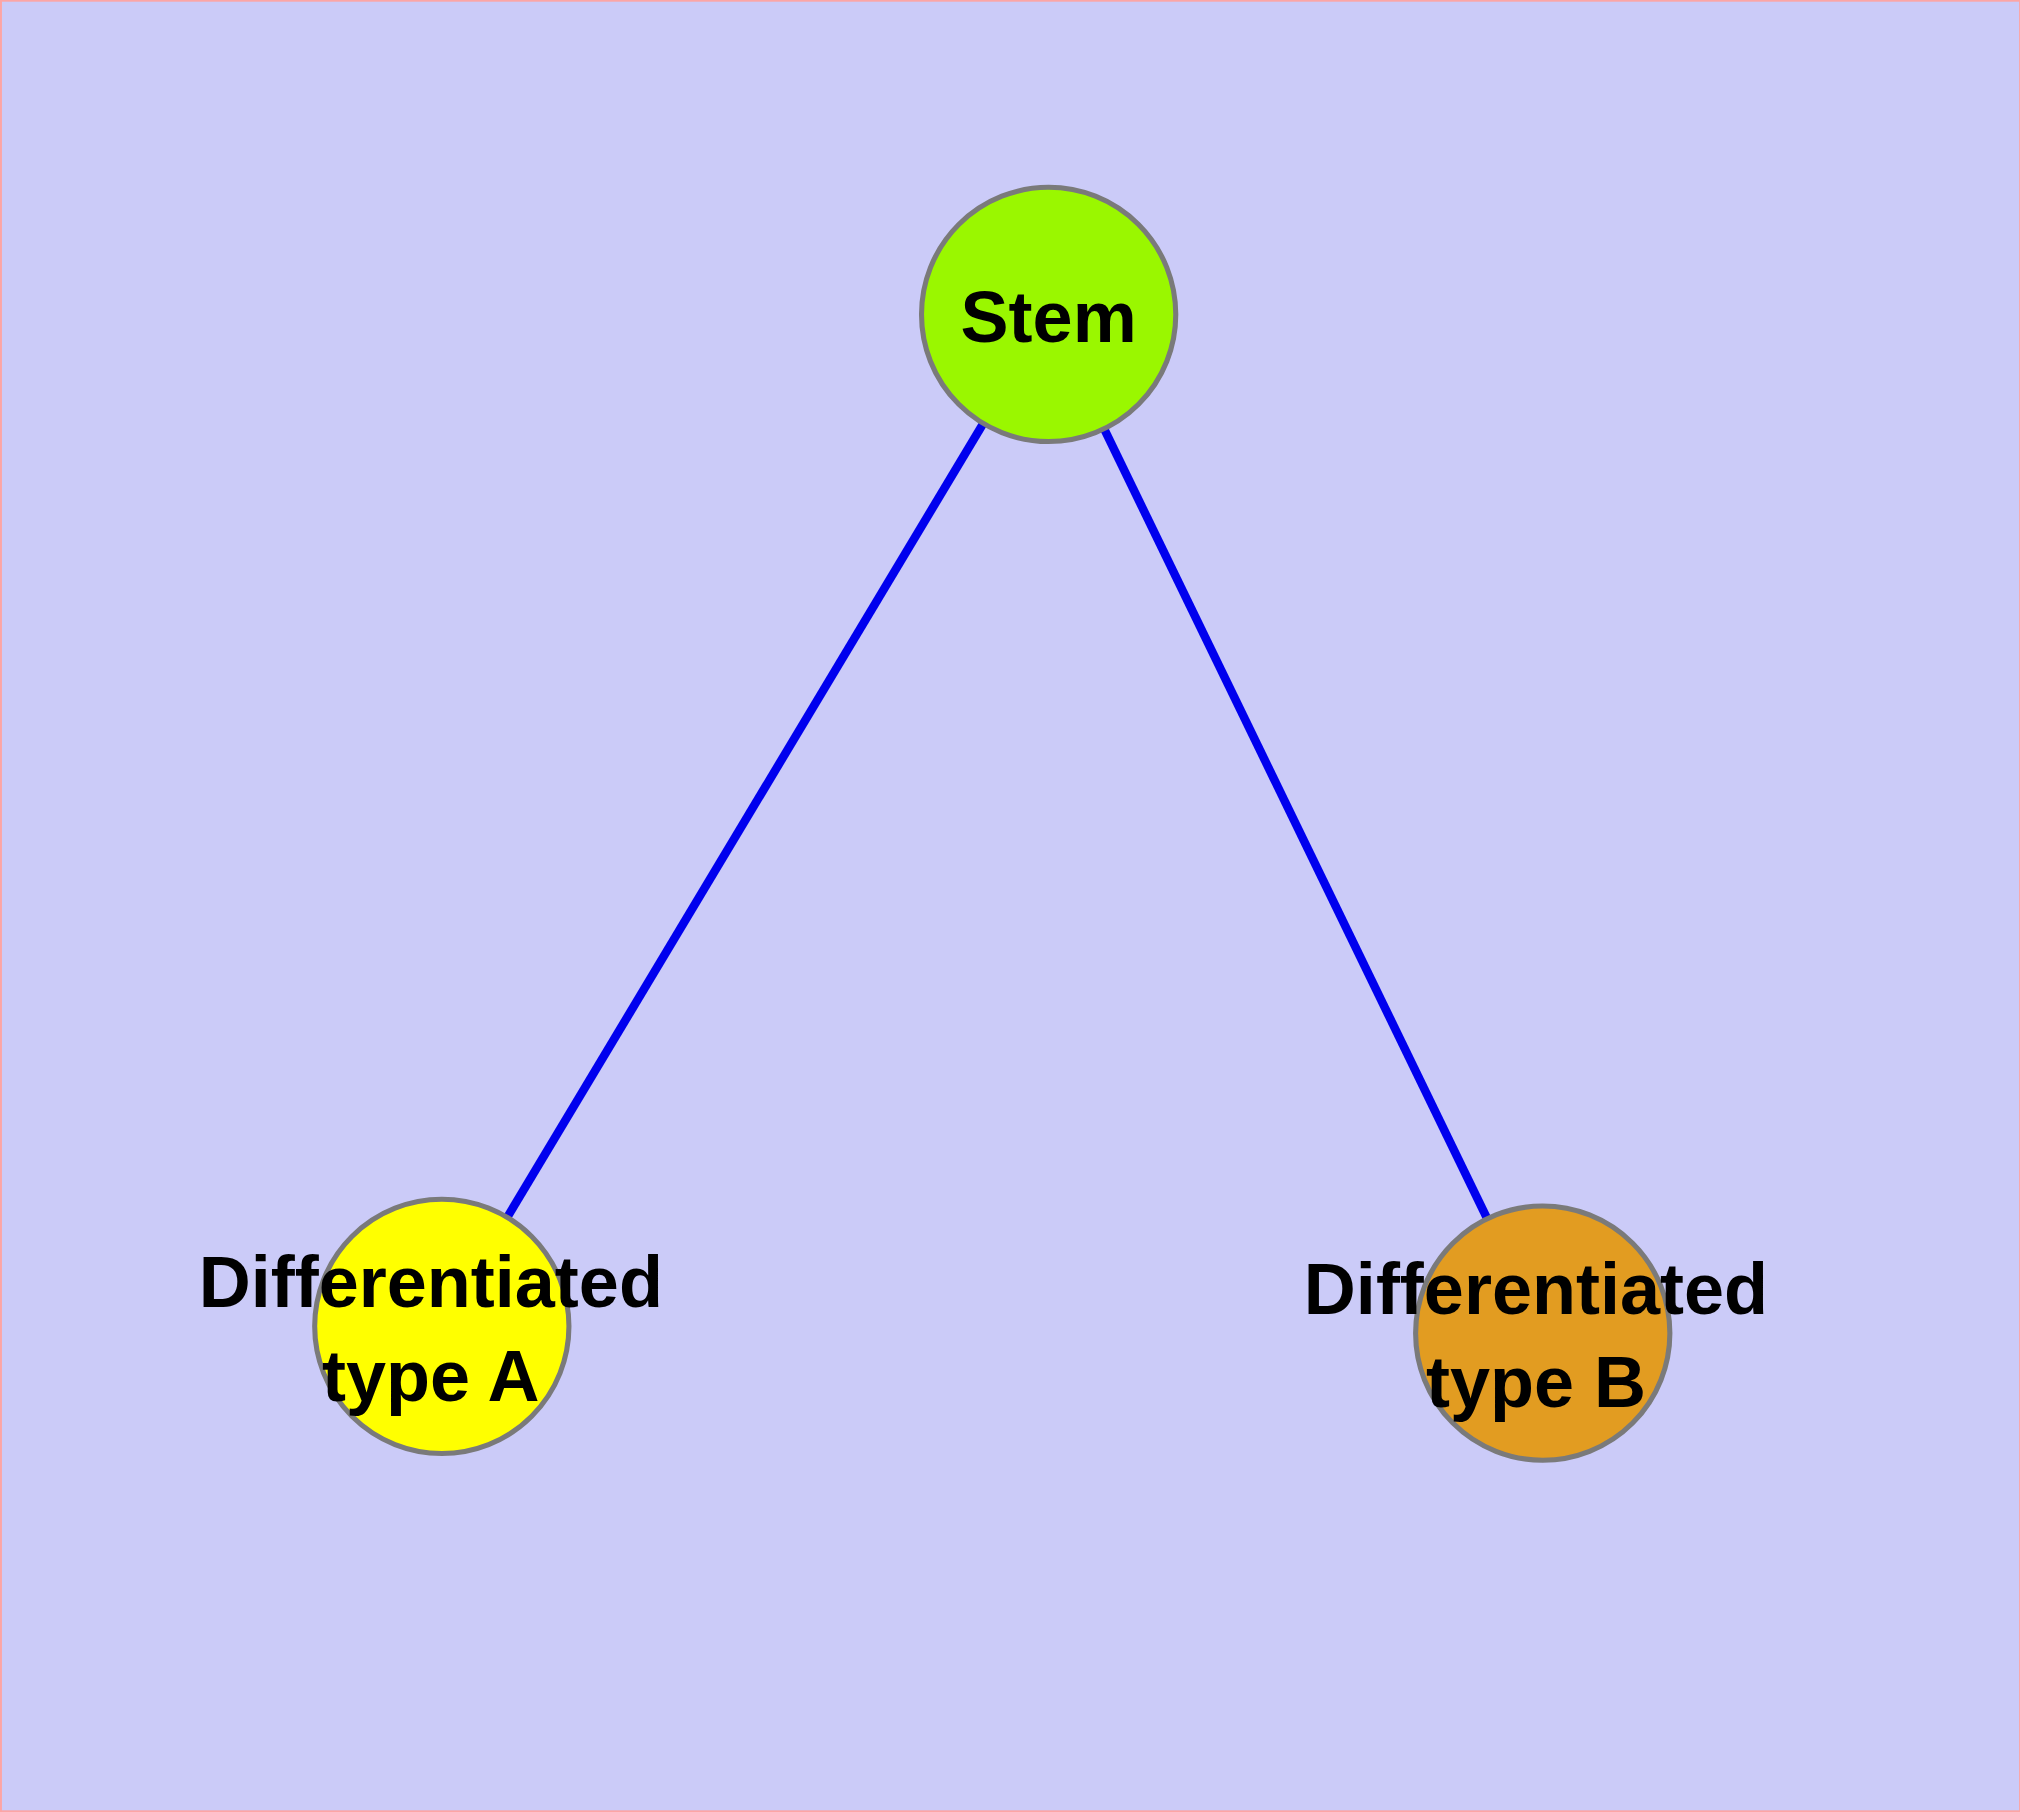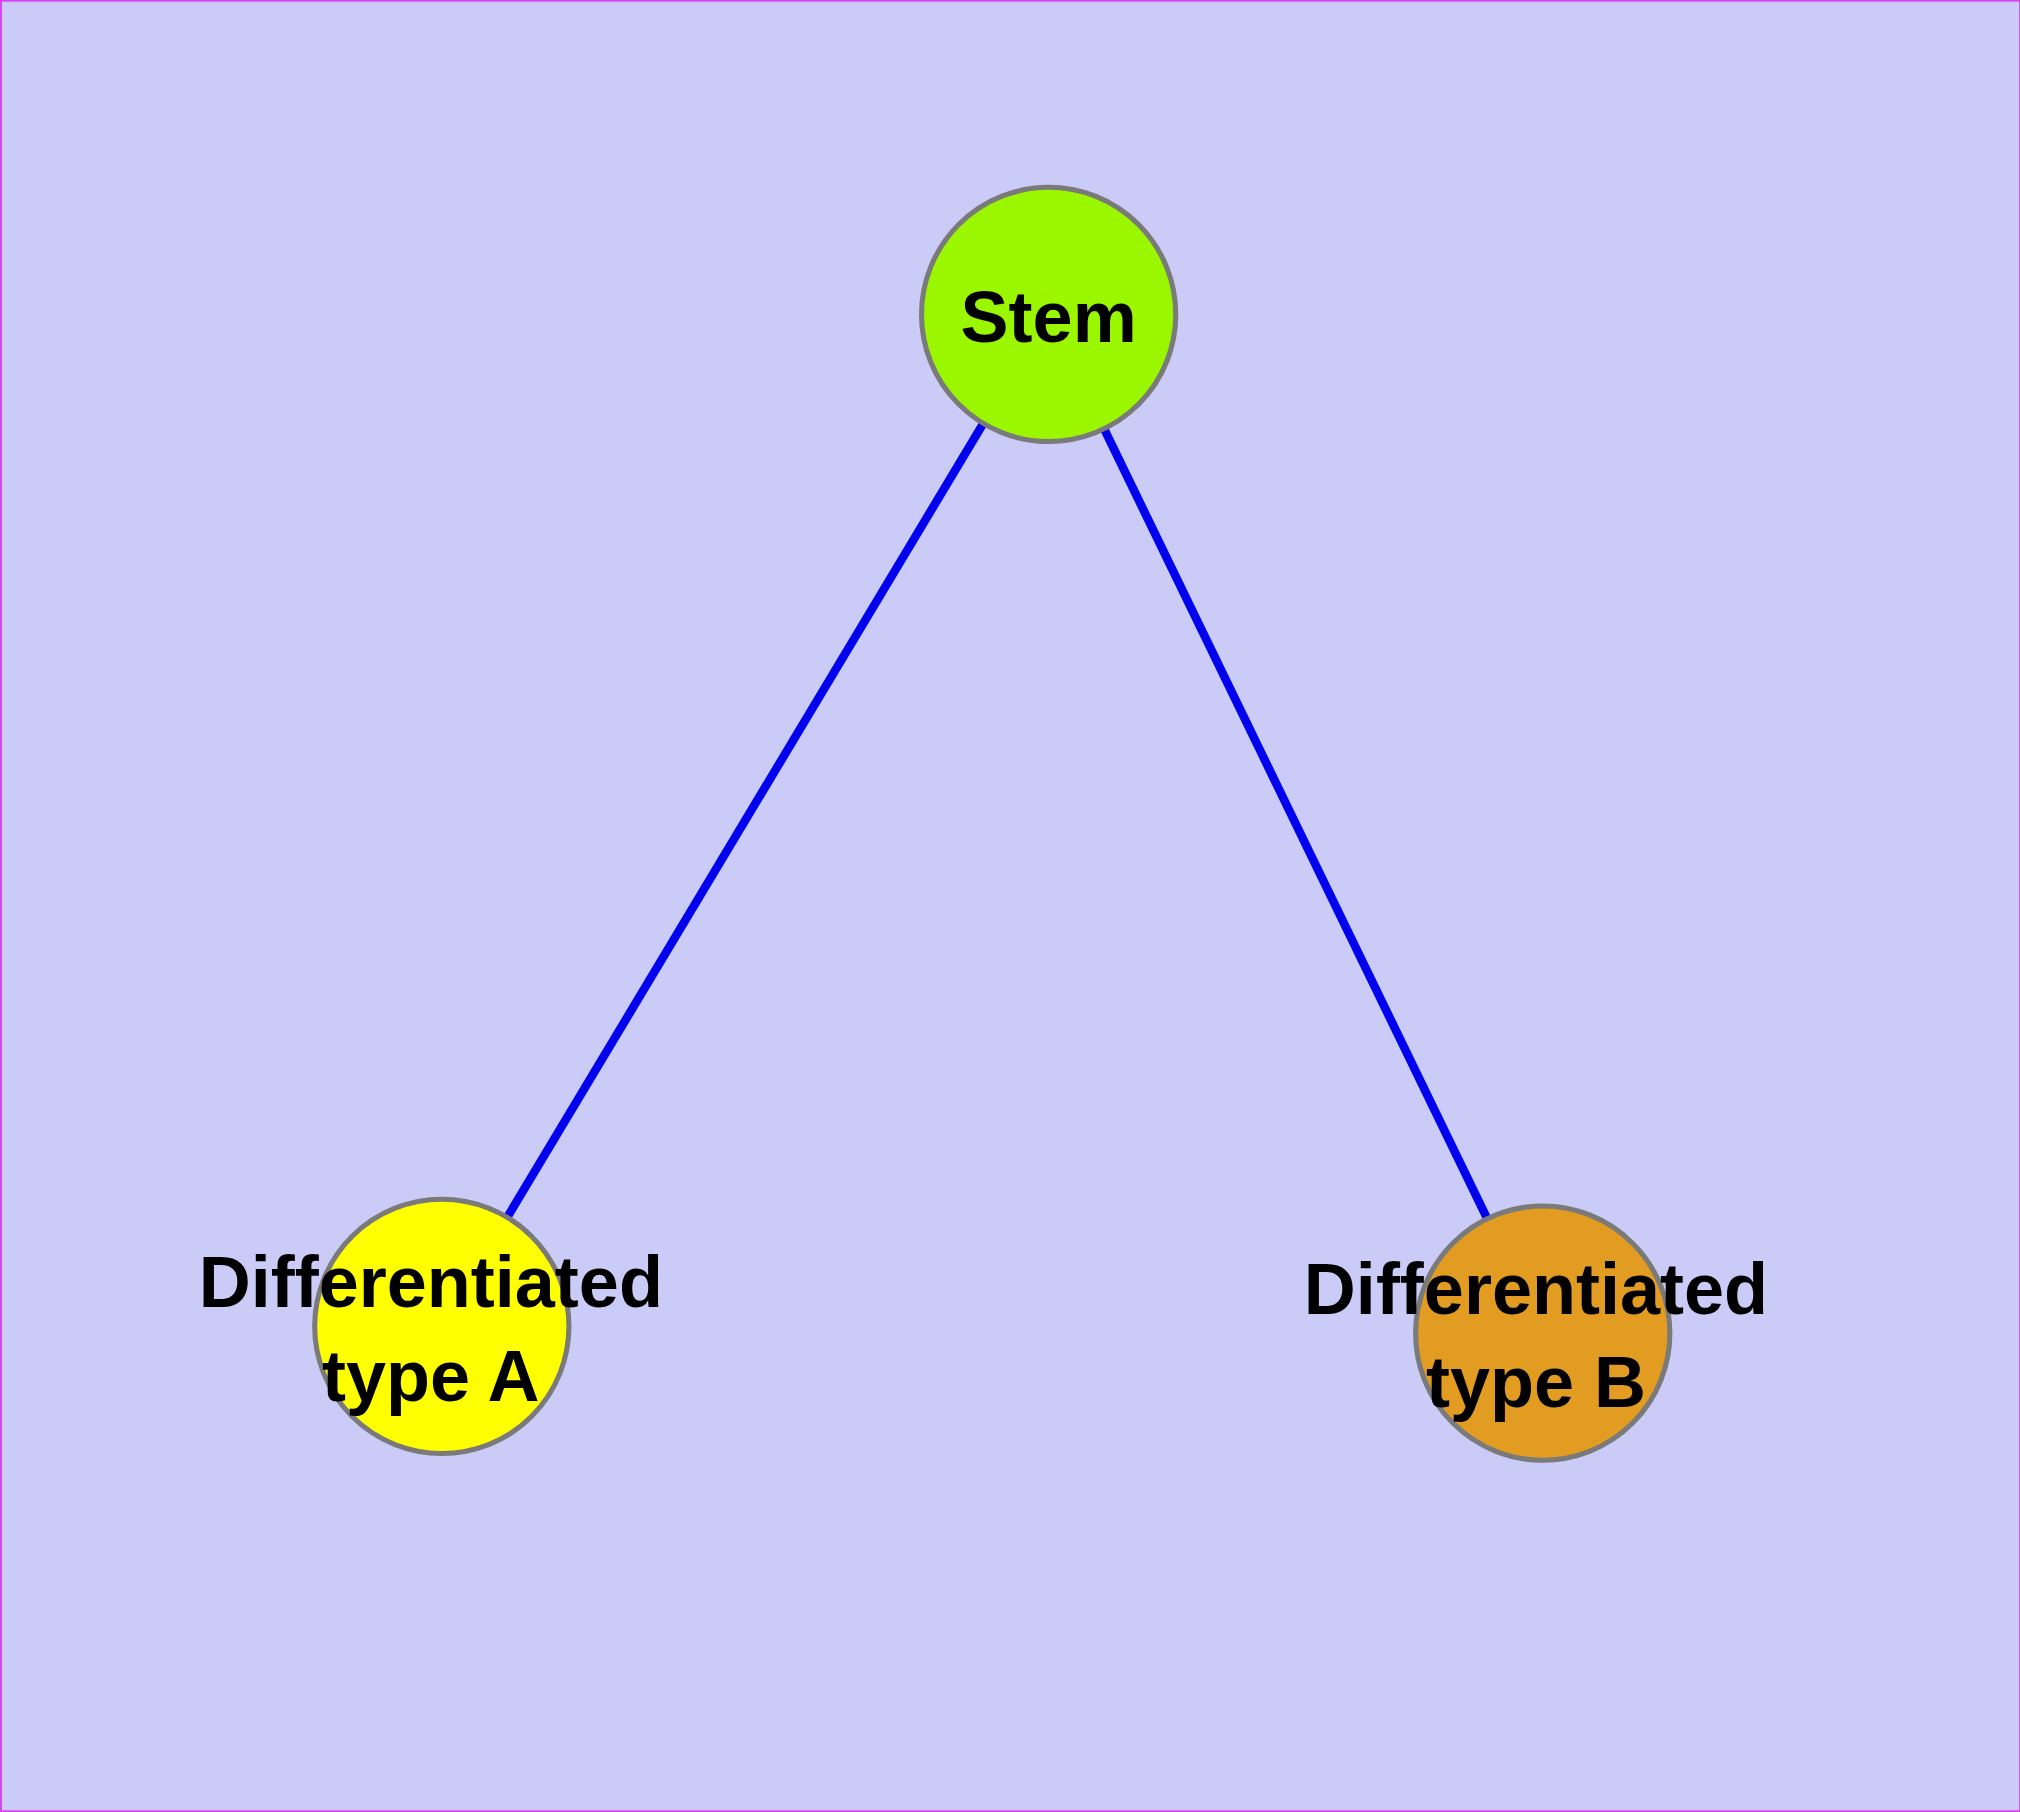--- a/index.html
+++ b/index.html
@@ -4,21 +4,21 @@
 <style>
   html, body {
     margin: 0;
     padding: 0;
     background: #ffffff;
   }
   .canvas-wrap {
     position: relative;
     width: 2021px;
     height: 1812px;
-    background: #d946ef;
+    background: #fca5a5;
     overflow: hidden;
   }
   svg.diagram {
     display: block;
     width: 2021px;
     height: 1812px;
   }
   text.node-label {
     font-family: "Liberation Sans", "DejaVu Sans", sans-serif;
     font-weight: bold;

